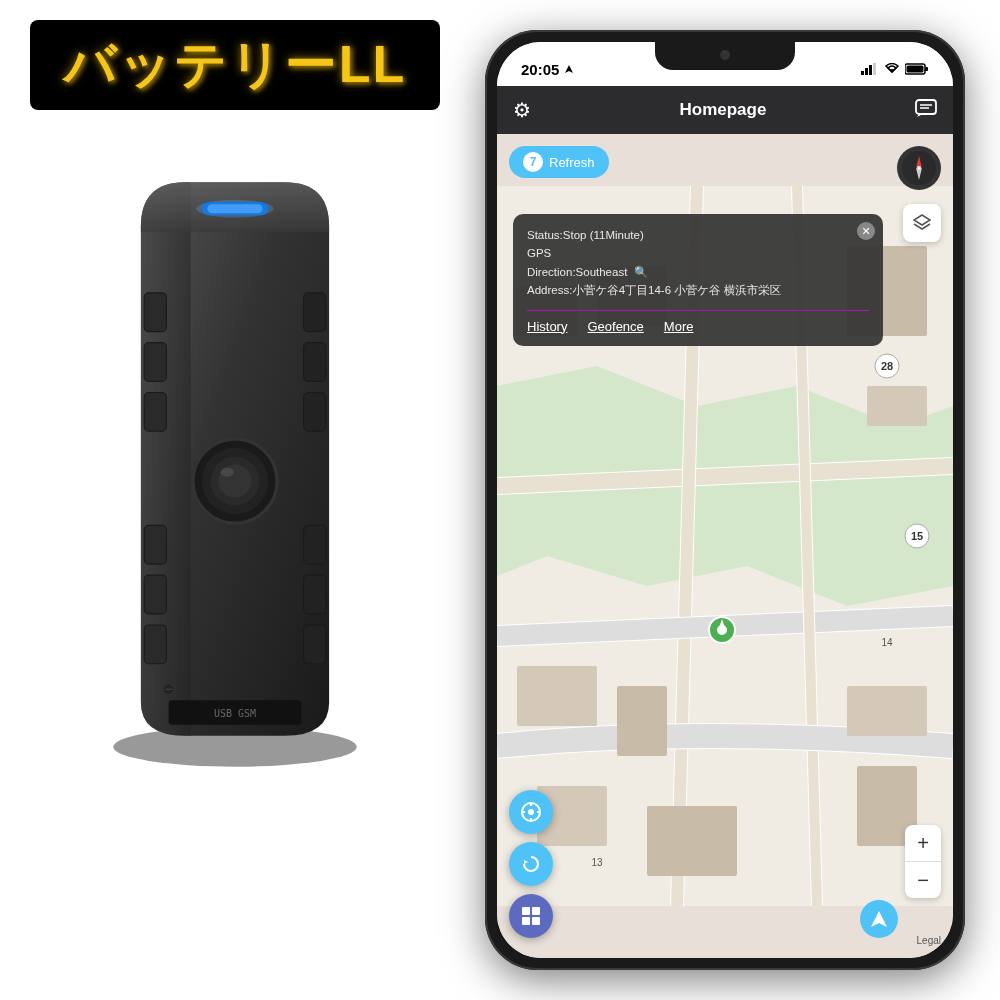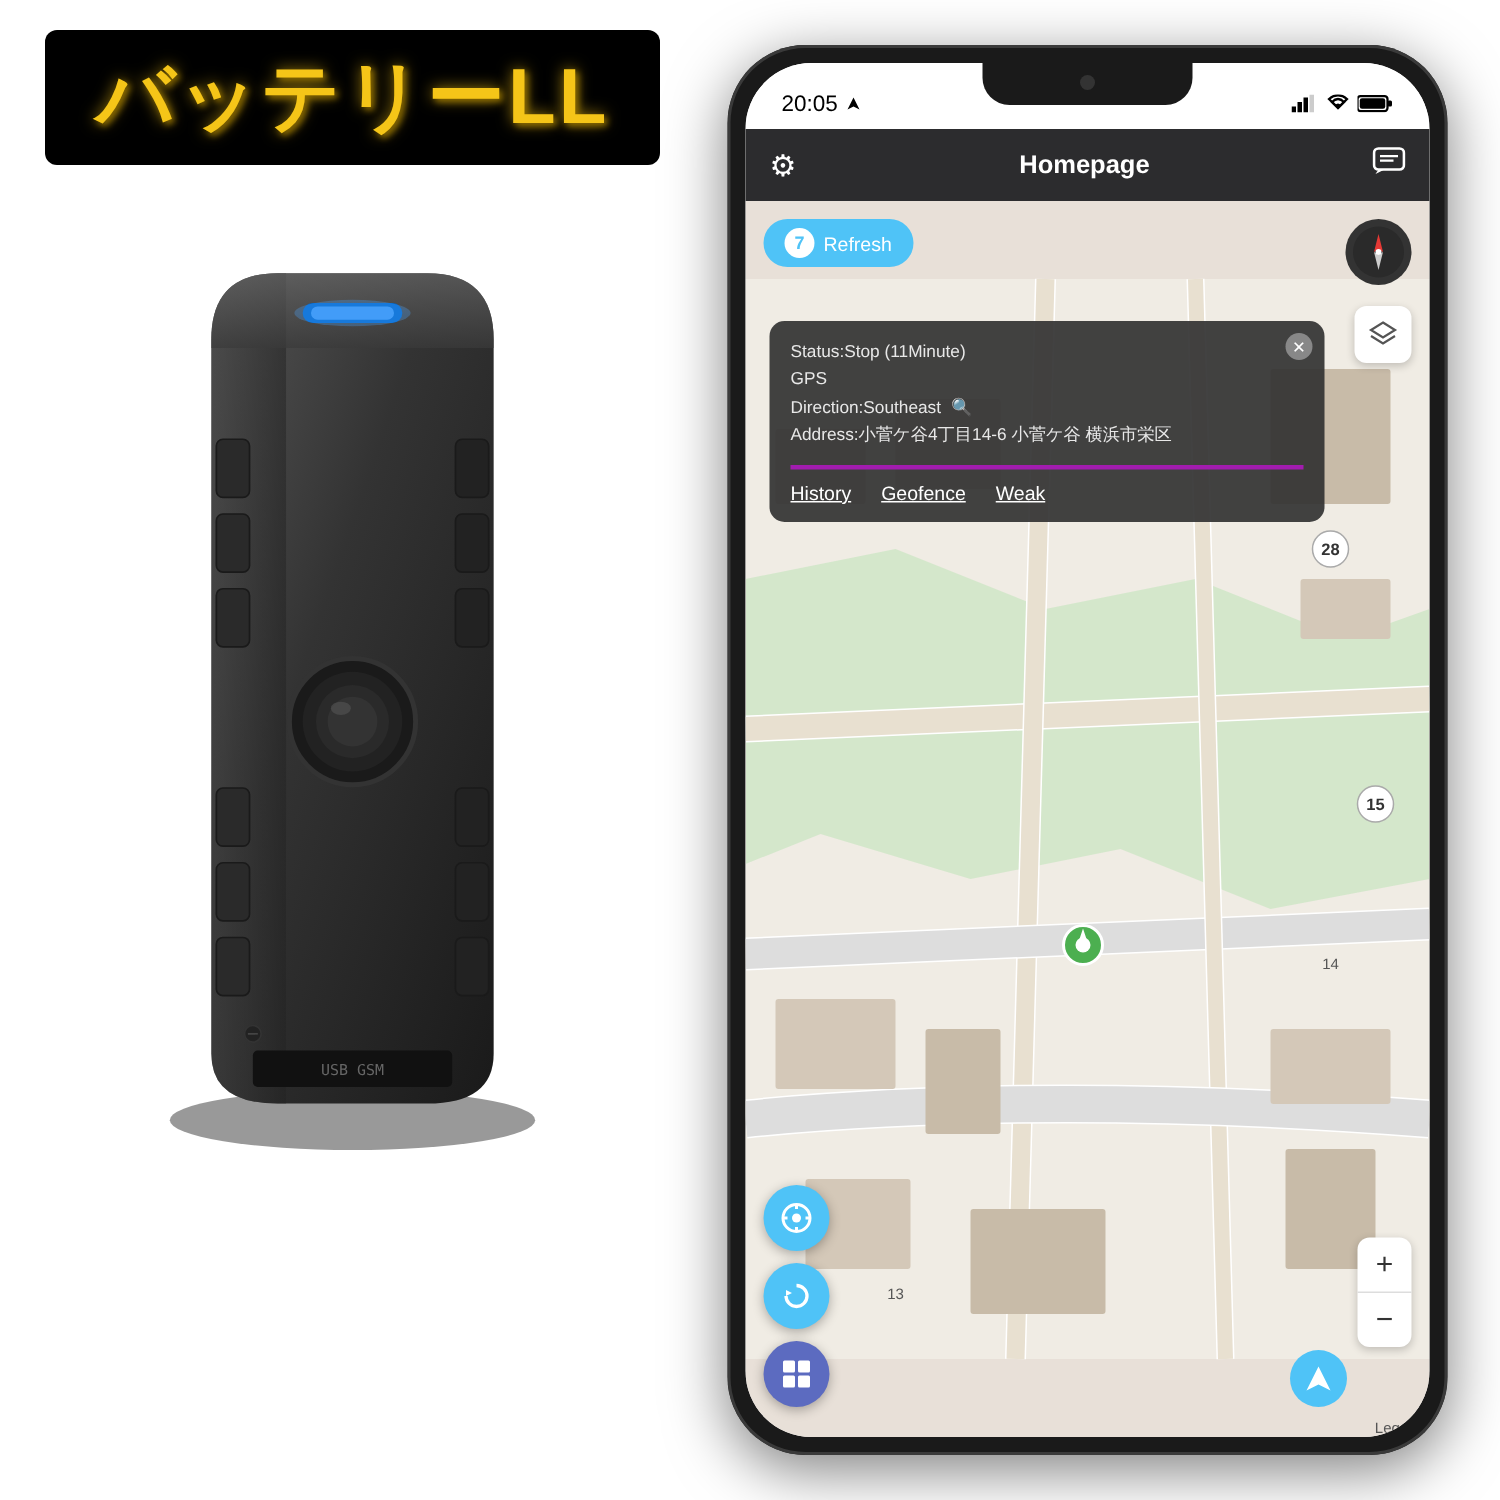--- a/index.html
+++ b/index.html
@@ -108,21 +108,21 @@
       align-items: center;
       justify-content: space-between;
       padding: 0 24px;
       padding-top: 10px;
       z-index: 10;
       position: relative;
     }
 
     .status-time {
       font-size: 15px;
-      font-weight: 400;
+      font-weight: 700;
       color: #000;
       display: flex;
       align-items: center;
       gap: 3px;
     }
 
     .status-icons {
       display: flex;
       align-items: center;
       gap: 5px;
@@ -275,21 +275,21 @@
     .popup-info {
       font-size: 11.5px;
       line-height: 1.6;
       color: #e8e8e8;
     }
 
     .popup-actions {
       display: flex;
       gap: 20px;
       margin-top: 10px;
-      border-top: 3px solid #a21caf;
+      border-top: 1px solid #a21caf;
       padding-top: 8px;
     }
 
     .popup-action-link {
       color: #fff;
       font-size: 13px;
       text-decoration: underline;
       cursor: pointer;
     }
 
@@ -345,21 +345,21 @@
     }
 
     .zoom-divider {
       height: 1px;
       background: #ddd;
     }
 
     
     .legal-text {
       position: absolute;
-      bottom: 0;
+      bottom: 12px;
       right: 12px;
       font-size: 10px;
       color: #555;
       z-index: 10;
       margin-left: 40px;
     }
 
     
     .gps-marker {
       position: absolute;
@@ -579,21 +579,21 @@
             <div>GPS</div>
             <div>
               <span>Direction:Southeast</span>
               <span style="margin-left:4px;">🔍</span>
             </div>
             <div>Address:小菅ケ谷4丁目14-6 小菅ケ谷 横浜市栄区</div>
           </div>
           <div class="popup-actions">
             <span class="popup-action-link">History</span>
             <span class="popup-action-link">Geofence</span>
-            <span class="popup-action-link">Weak</span>
+            <span class="popup-action-link">More</span>
           </div>
         </div>
 
         <div class="gps-marker">
           <svg width="30" height="30" viewBox="0 0 30 30">
             <circle cx="15" cy="15" r="13" fill="#4caf50" stroke="#fff" stroke-width="2"></circle>
             <circle cx="15" cy="15" r="5" fill="#fff"></circle>
             <polygon points="15,4 18,13 15,11 12,13" fill="#fff"></polygon>
           </svg>
         </div>

